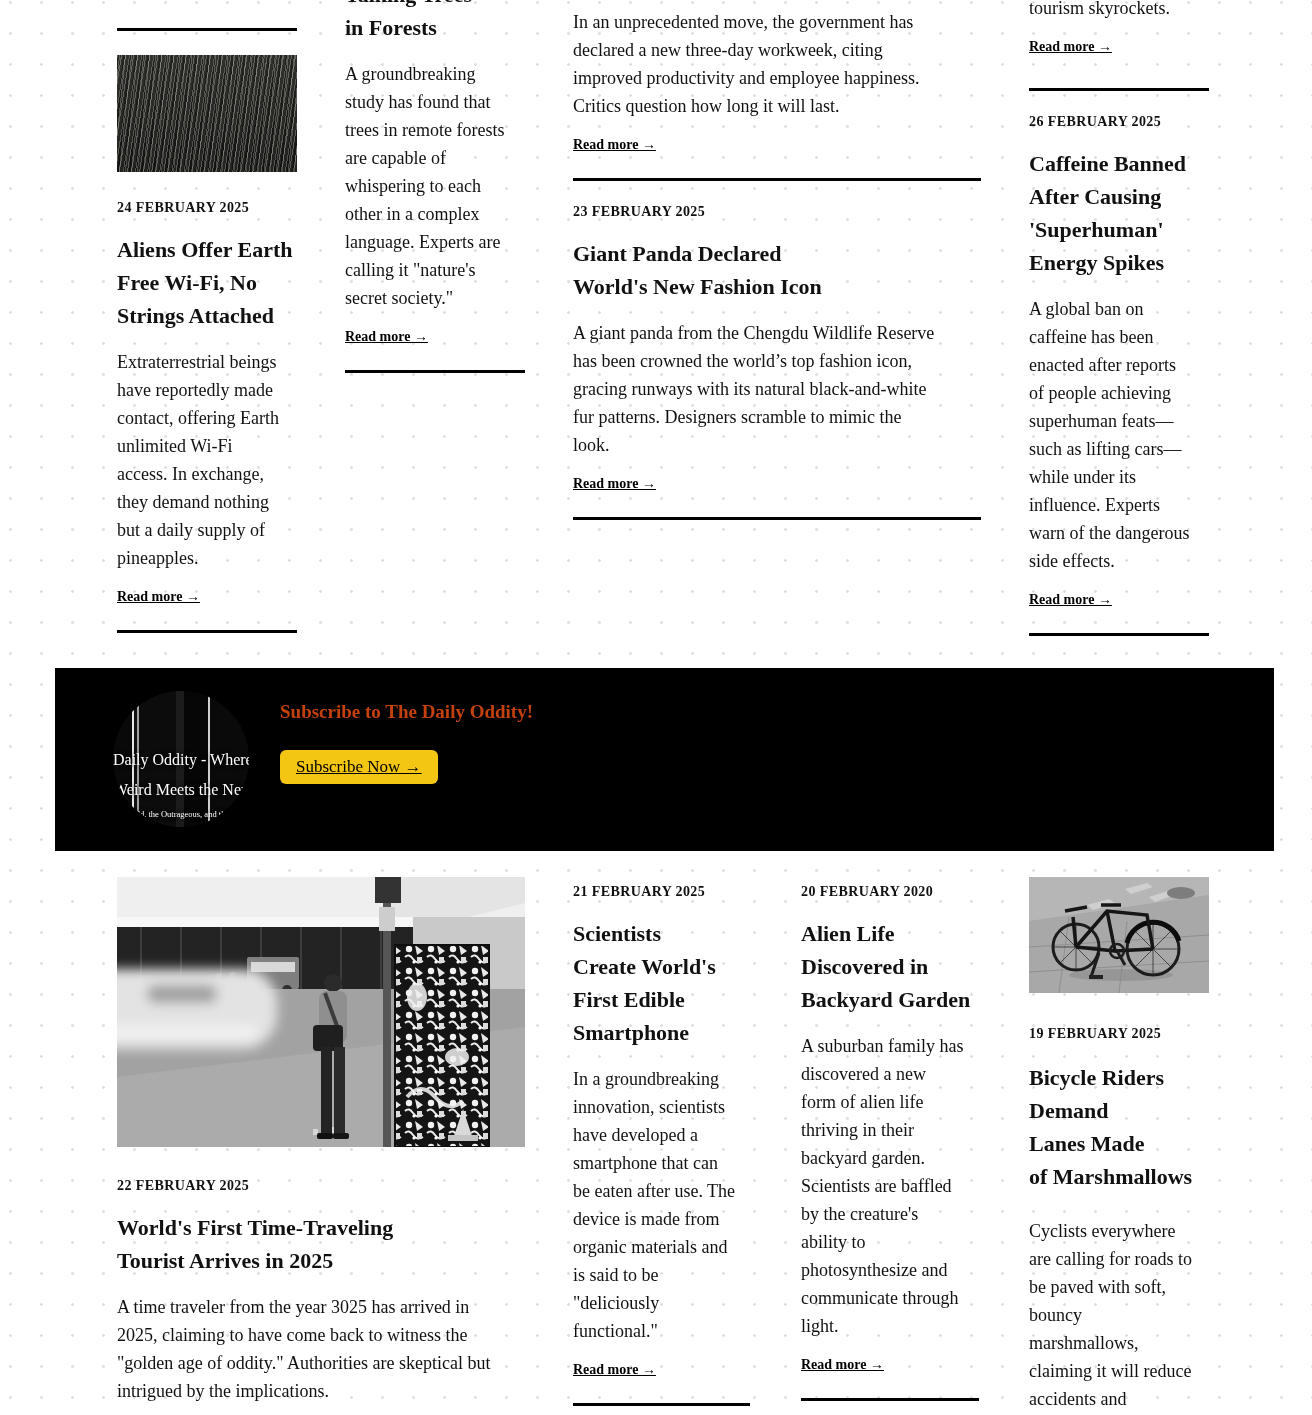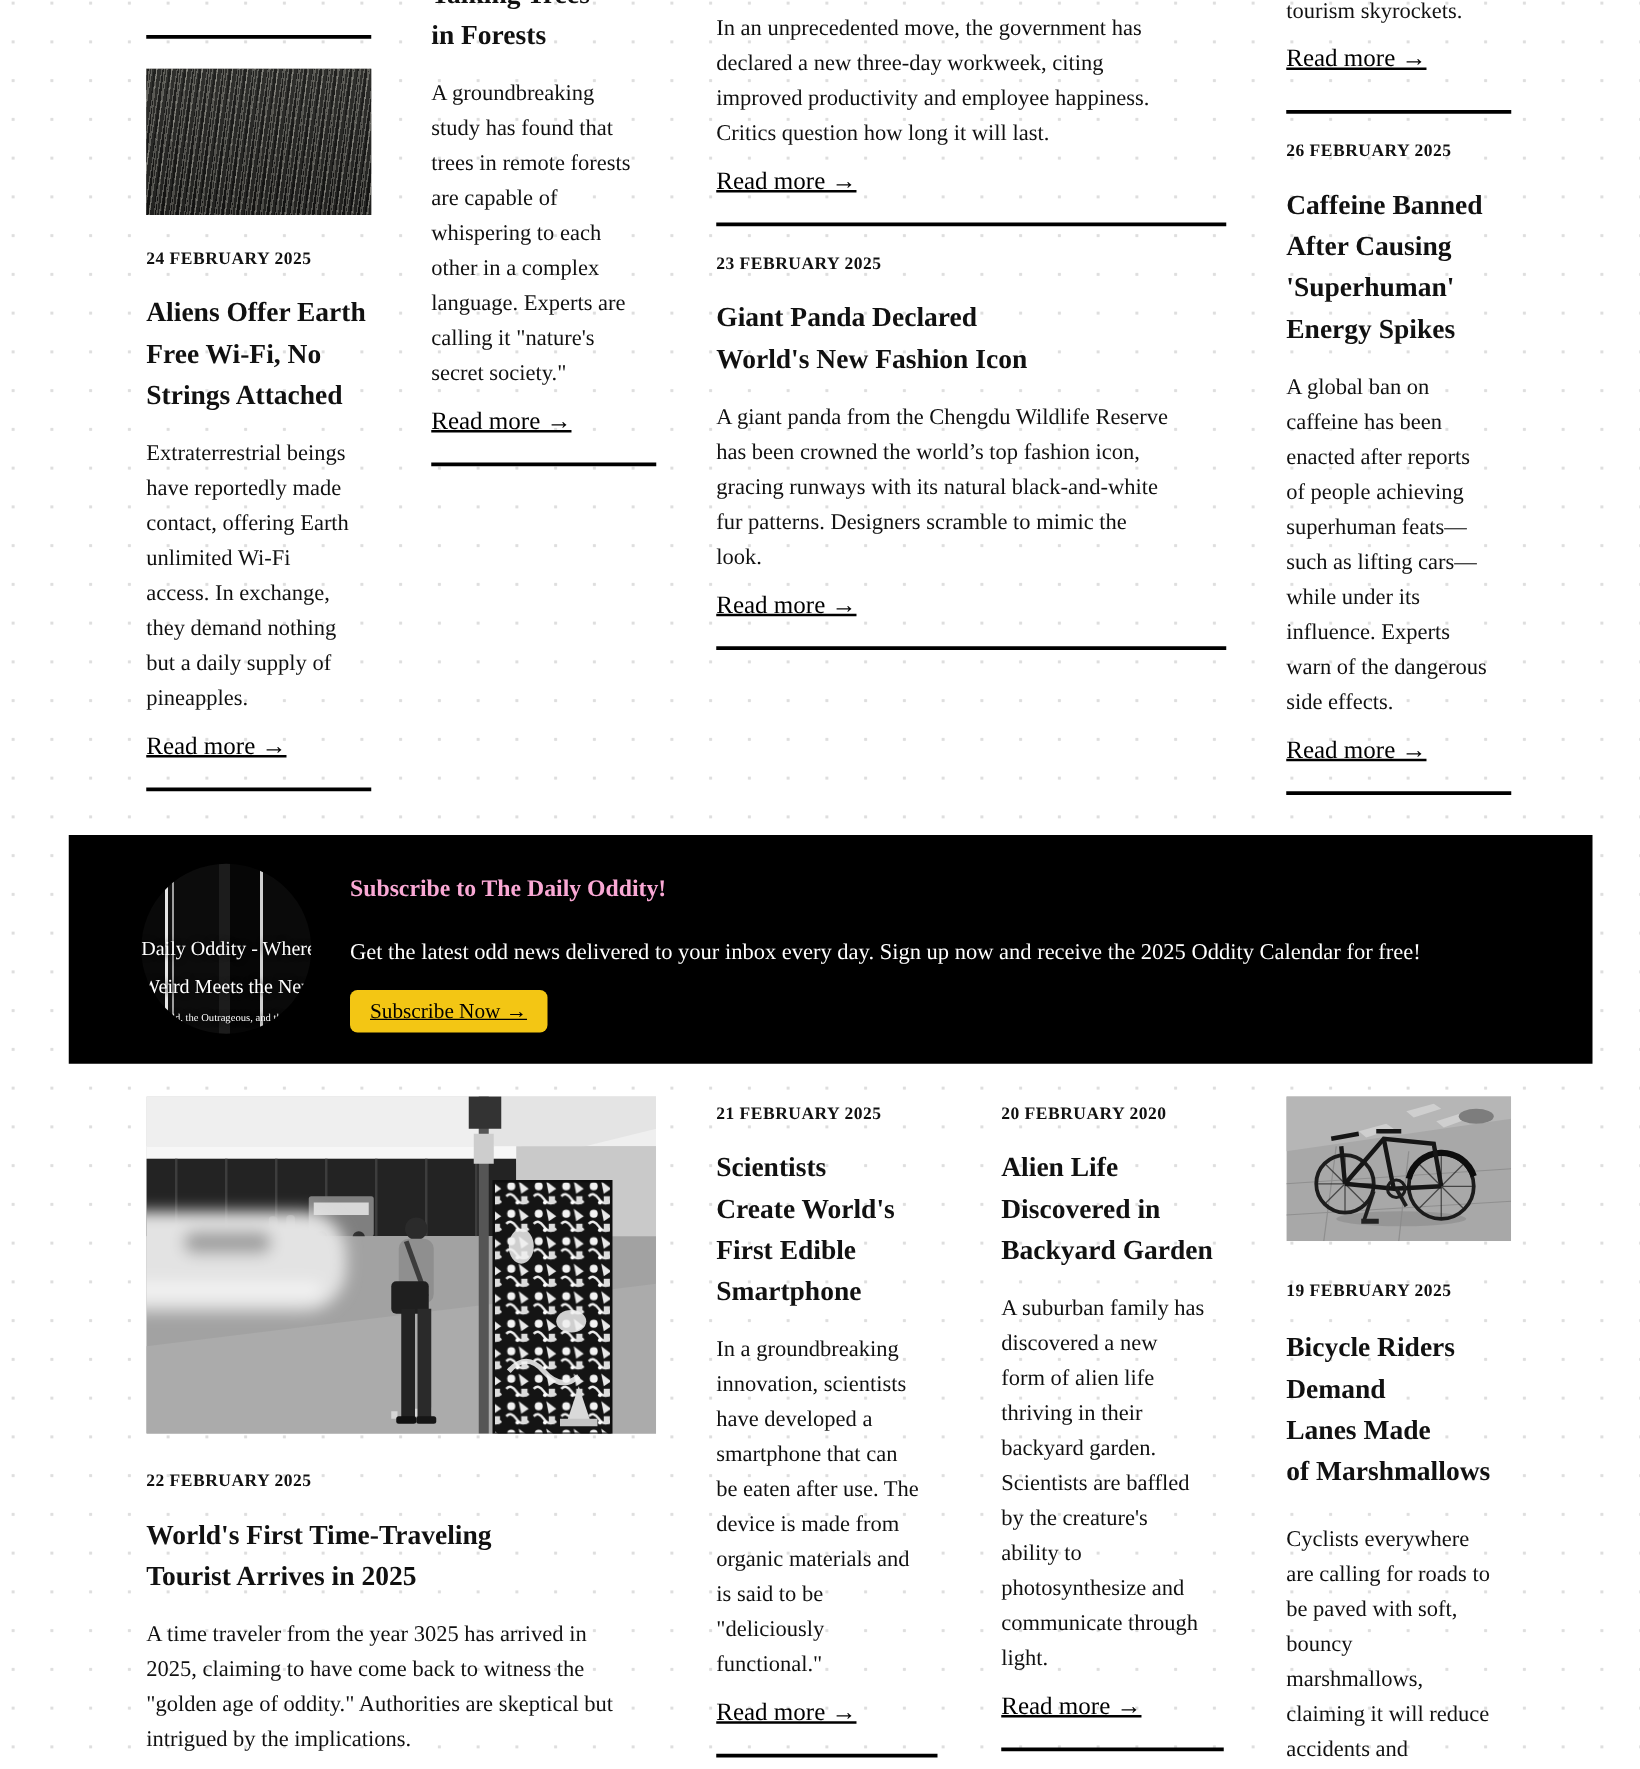--- a/index.html
+++ b/index.html
@@ -11,38 +11,38 @@
     font-family:"Liberation Serif","DejaVu Serif",serif;color:#111111;
   }
   .col{position:absolute;}
   .ghost-rule{border-top:3px solid #000;margin-bottom:24px;}
   .card{border-bottom:3px solid #000;padding-bottom:22px;margin-bottom:24px;}
   .thumb{margin-bottom:29px;overflow:hidden;}
   .thumb svg{display:block;}
   .date{font-weight:700;font-size:14px;line-height:14px;letter-spacing:.4px;white-space:nowrap;margin:0 0 18px 0;}
   .title{font-weight:700;font-size:22px;line-height:33px;margin:0 0 16px 0;white-space:pre;}
   .bodytxt{font-size:18px;line-height:28px;margin:0 0 14px 0;white-space:pre;}
-  .readmore{display:inline-block;font-weight:400;font-size:20px;line-height:22px;color:#000;text-decoration:underline;white-space:nowrap;}
+  .readmore{display:inline-block;font-weight:700;font-size:14px;line-height:22px;color:#000;text-decoration:underline;white-space:nowrap;}
   .fur{
     width:180px;height:117px;
     background:
       repeating-linear-gradient(99deg, rgba(235,235,225,.28) 0 1px, transparent 1px 4px),
       repeating-linear-gradient(96deg, rgba(0,0,0,.55) 0 2px, rgba(130,128,120,.38) 2px 3px, rgba(30,30,28,.6) 3px 6px),
       linear-gradient(180deg,#4a4a46,#262624);
   }
   
   .banner{position:absolute;left:55px;top:668px;width:1219px;height:183px;background:#000000;}
   .logo{position:absolute;left:58px;top:23px;width:136px;height:136px;border-radius:50%;overflow:hidden;
     background:linear-gradient(90deg,#090909 0 14%,#e6e6e6 14% 15.5%,#101010 15.5% 18%,#9f9f9f 18% 19%,#0c0c0c 19% 46%,#1c1c1c 46% 52%,#060606 52% 70%,#d0d0d0 70% 71.5%,#0a0a0a 71.5% 100%);}
   .logo div{position:absolute;left:0;right:0;text-align:center;color:#ffffff;white-space:nowrap;text-shadow:0 0 5px #000;}
   .logo-l1{top:60px;font-size:16px;}
   .logo-l2{top:90px;font-size:16px;}
   .logo-l3{top:118px;font-size:8.5px;color:#e8e8e8;}
   .banner-content{position:absolute;left:225px;top:32px;right:20px;}
-  .banner-heading{margin:0 0 26px 0;font-size:19px;line-height:24px;font-weight:700;color:#f9a8d4;white-space:nowrap;}
+  .banner-heading{margin:0 0 26px 0;font-size:19px;line-height:24px;font-weight:700;color:#c2410c;white-space:nowrap;}
   .banner-text{margin:0 0 20px 0;font-size:18px;line-height:22px;color:#fff;white-space:nowrap;}
   .subscribe-btn{display:inline-block;background:#f3c614;color:#000;font-weight:400;font-size:17px;line-height:20px;
     padding:7px 16px;border-radius:6px;text-decoration:underline;white-space:nowrap;}
   .pt8{padding-top:8px;}
   .bike-date{margin-top:34px;margin-bottom:20px;}
   .bike-title{margin-bottom:24px;}
   .feat-date{margin-top:32px;}
 </style>
 </head>
 <body>
@@ -133,21 +133,20 @@
   </div>
 
   <section class="banner">
     <div class="logo">
       <div class="logo-l1">Daily Oddity - Where</div>
       <div class="logo-l2">Weird Meets the News</div>
       <div class="logo-l3">the Odd, the Outrageous, and the Occ</div>
     </div>
     <div class="banner-content">
       <h3 class="banner-heading">Subscribe to The Daily Oddity!</h3>
-      <p class="banner-text">Get the latest odd news delivered to your inbox every day. Sign up now and receive the 2025 Oddity Calendar for free!</p>
       <a href="#" class="subscribe-btn">Subscribe Now →</a>
     </div>
   </section>
 
   <div class="col" style="left:117px;top:877px;width:408px;">
     <article>
       <div class="thumb" style="width:408px;height:270px;">
         <svg width="408" height="270" viewBox="0 0 408 270" preserveAspectRatio="none" aria-hidden="true">
           <defs>
             <filter id="blur6" x="-40%" y="-40%" width="180%" height="180%">

